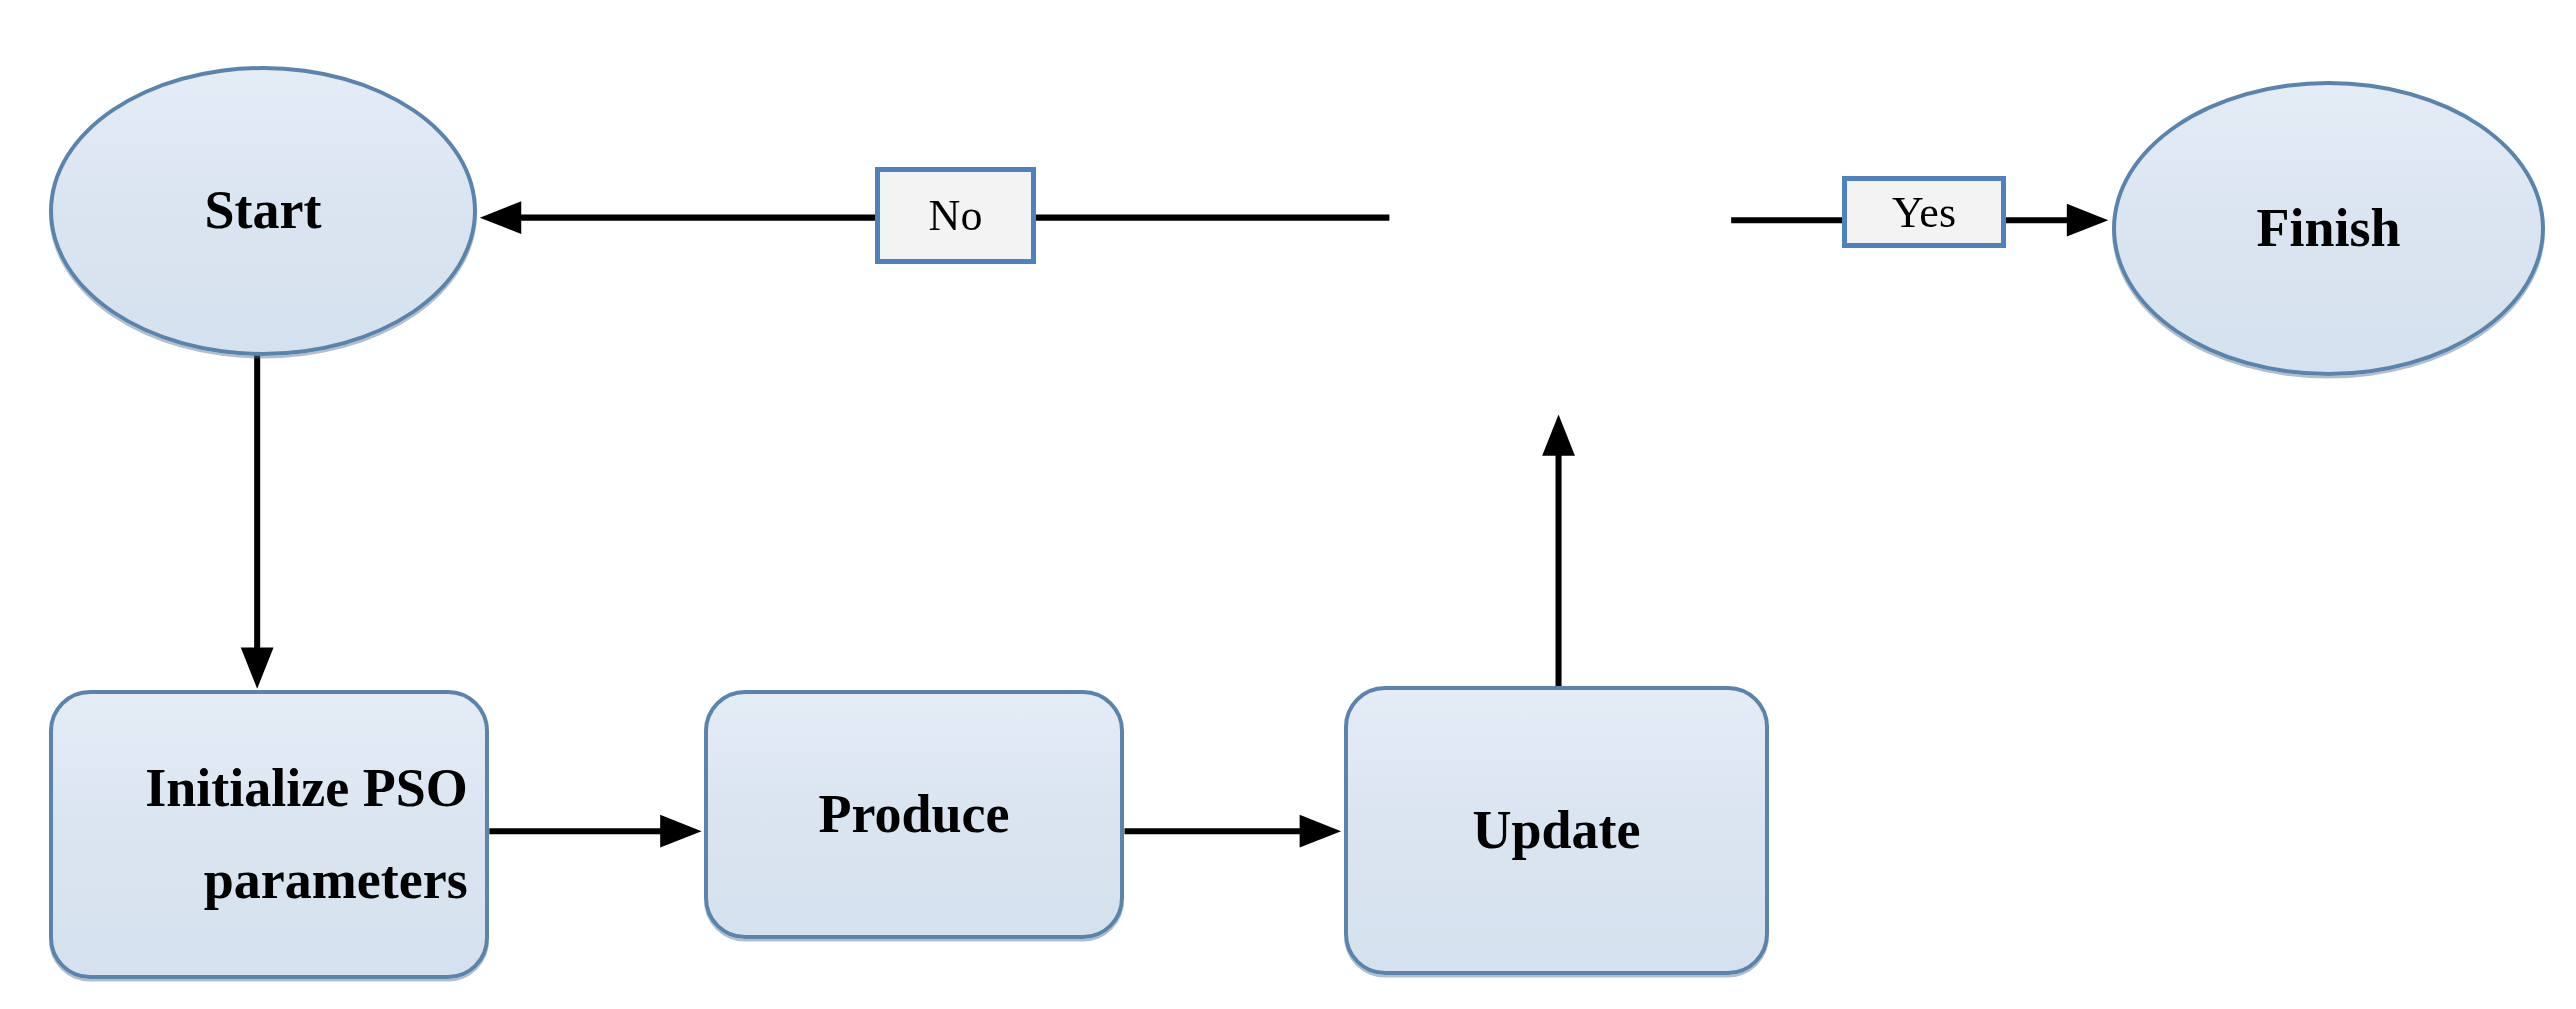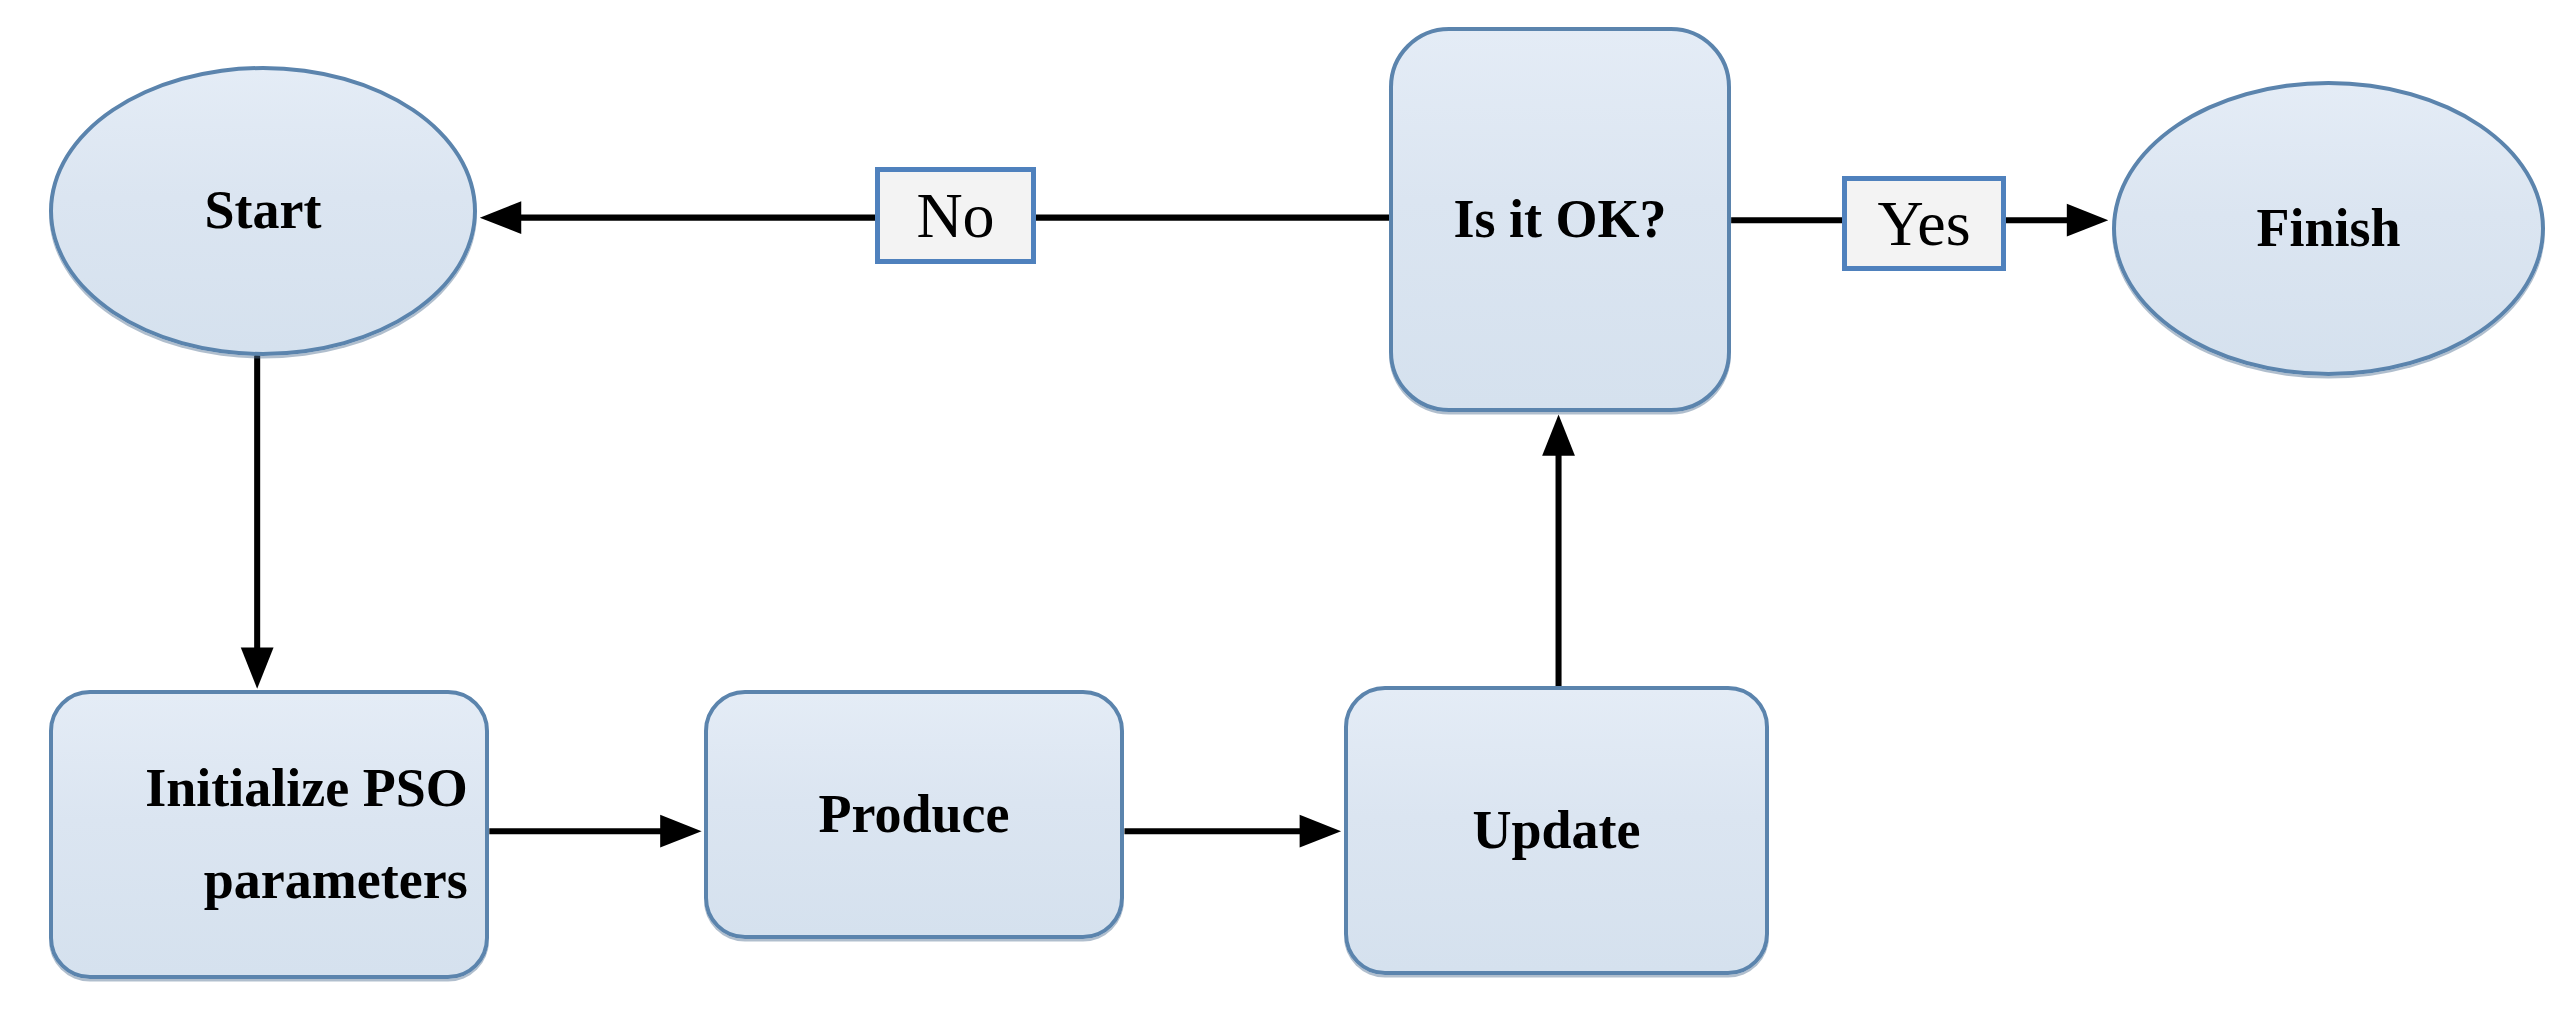--- a/index.html
+++ b/index.html
@@ -65,25 +65,25 @@
   .node-update     { left: 1344px; top: 686px; width: 425px; height: 289px; }
   .edge-label {
     position: absolute;
     box-sizing: border-box;
     background: #f3f3f3;
     border: 5.2px solid #4f81bd;
     display: flex;
     align-items: center;
     justify-content: center;
     color: #000000;
-    font-size: 64px;
+    font-size: 44px;
     font-weight: normal;
   }
   .label-no  { left: 875px; top: 167px; width: 161px; height: 97px; }
-  .label-yes { left: 1842px; top: 176px; width: 164px; height: 95px; }
+  .label-yes { left: 1842px; top: 176px; width: 164px; height: 72px; }
 </style>
 </head>
 <body>
 
 <div class="canvas">
 
   <svg class="arrows" viewBox="0 0 2985 1170" xmlns="http://www.w3.org/2000/svg">
 
     <g>
       <line x1="298" y1="410" x2="298" y2="752"></line>
@@ -113,23 +113,20 @@
     <g>
       <line x1="1806" y1="795" x2="1806" y2="526"></line>
       <polygon points="1806,480 1787,528 1825,528"></polygon>
     </g>
   </svg>
 
   <div class="node terminator node-start">
     <span>Start</span>
   </div>
 
-  <div class="node decision node-isitok">
-    <span>Is it OK?</span>
-  </div>
 
   <div class="node terminator node-finish">
     <span>Finish</span>
   </div>
 
   <div class="node process node-initialize">
     <span>Initialize PSO parameters</span>
   </div>
 
   <div class="node process node-produce">

